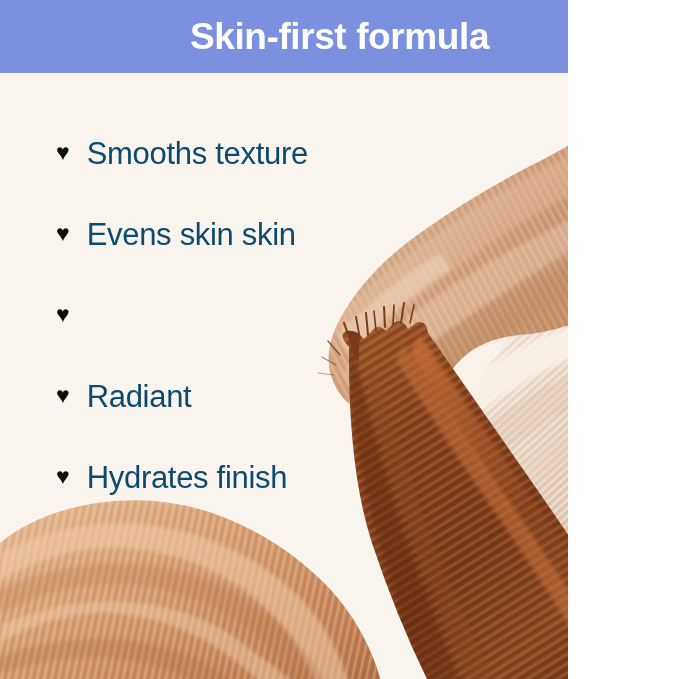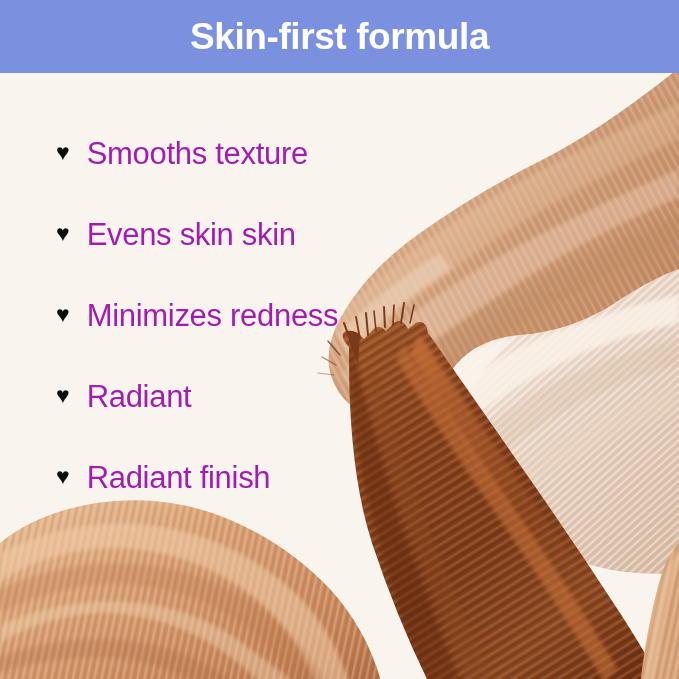--- a/index.html
+++ b/index.html
@@ -3,21 +3,21 @@
 <meta charset="utf-8">
 <title>Skin-first formula</title>
 <style>
   html, body {
     margin: 0;
     padding: 0;
     background: #ffffff;
   }
   #card {
     position: relative;
-    width: 679px;
+    width: 568px;
     height: 679px;
     overflow: hidden;
     background: #FAF4EE;
     font-family: "Liberation Sans", "DejaVu Sans", sans-serif;
     -webkit-font-smoothing: antialiased;
   }
 
   
   #header-band {
     position: absolute;
@@ -68,21 +68,21 @@
   }
   .bullet-heart {
     flex: 0 0 auto;
     color: #0D0D0D;
     font-size: 23px;
     line-height: 1;
     margin-right: 17px;
     margin-top: -2px;
   }
   .benefit-label {
-    color: #a21caf;
+    color: #0c4a6e;
     font-size: 31px;
     font-weight: 500;
     letter-spacing: -0.3px;
     line-height: 1;
     white-space: nowrap;
   }
 </style>
 </head>
 <body>
 
@@ -276,27 +276,26 @@
       <span class="benefit-label">Smooths texture</span>
     </div>
 
     <div class="benefit-row">
       <span class="bullet-heart">♥</span>
       <span class="benefit-label">Evens skin skin</span>
     </div>
 
     <div class="benefit-row">
       <span class="bullet-heart">♥</span>
-      <span class="benefit-label">Minimizes redness</span>
     </div>
 
     <div class="benefit-row">
       <span class="bullet-heart">♥</span>
       <span class="benefit-label">Radiant</span>
     </div>
 
     <div class="benefit-row">
       <span class="bullet-heart">♥</span>
-      <span class="benefit-label">Radiant finish</span>
+      <span class="benefit-label">Hydrates finish</span>
     </div>
 
   </div>
 </div>
 
 </body></html>

